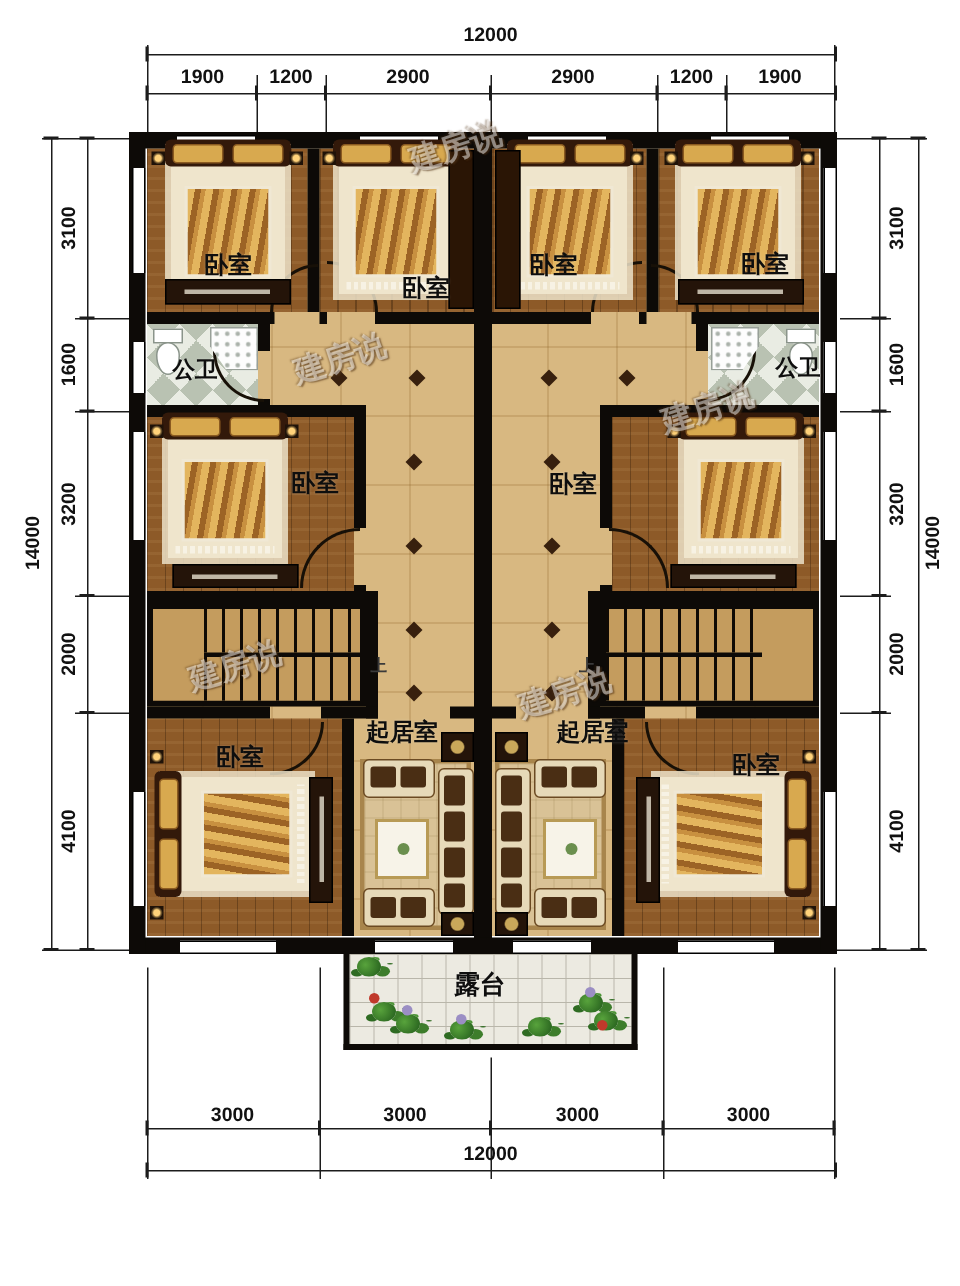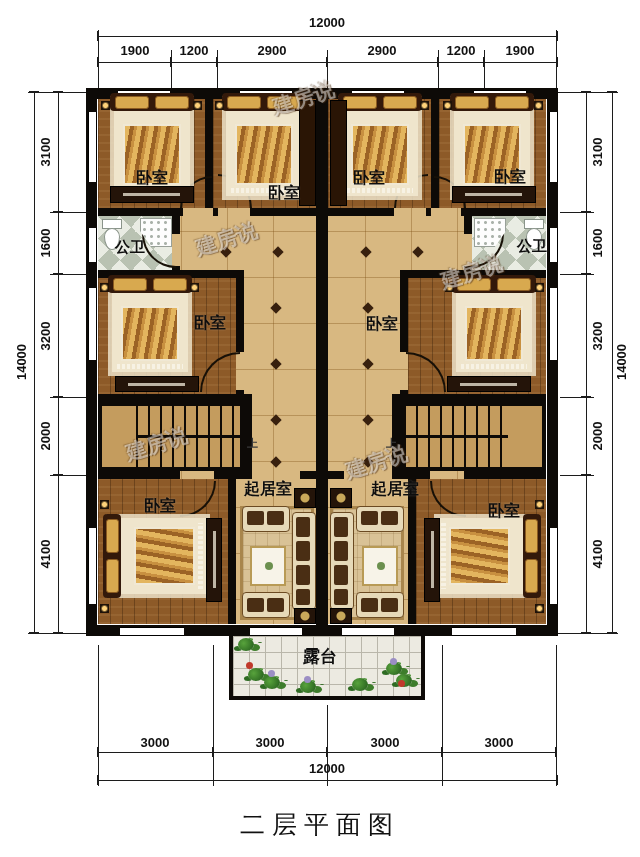--- a/index.html
+++ b/index.html
@@ -455,15 +455,14 @@
   <div class="rlabel" style="left:287px;top:648px;width:66px;font-size:17px;">露台</div>
   <div class="small-label" style="left:247px;top:436px;">上</div>
   <div class="small-label" style="left:386px;top:436px;">上</div>
 
   <div class="stamp" style="left:195px;top:225px;">建房说</div>
   <div class="stamp" style="left:440px;top:258px;">建房说</div>
   <div class="stamp" style="left:272px;top:84px;">建房说</div>
   <div class="stamp" style="left:125px;top:430px;">建房说</div>
   <div class="stamp" style="left:345px;top:448px;">建房说</div>
 
-  <div class="title">二层平面图</div>
 
 </div>
 
 </body></html>

